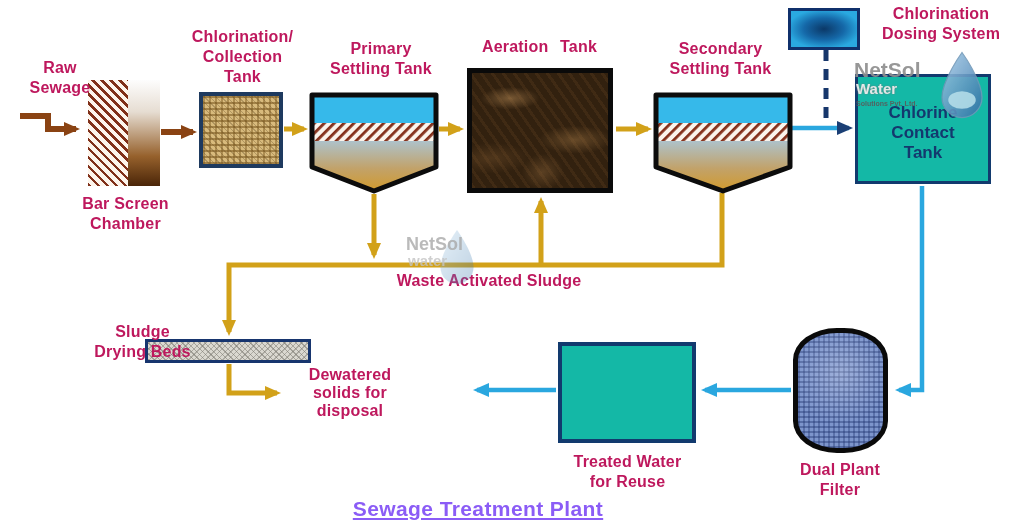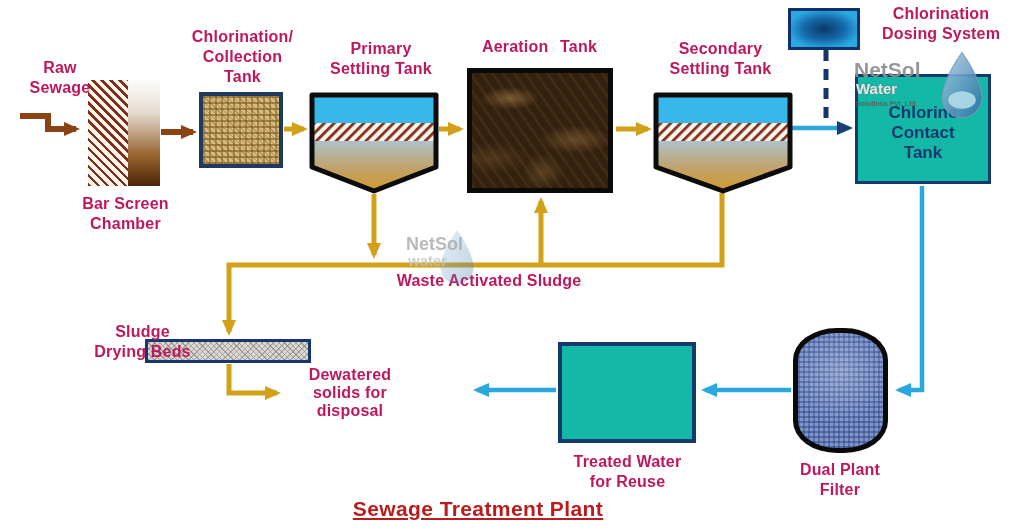--- a/index.html
+++ b/index.html
@@ -77,21 +77,21 @@
   .beds{
     left:145px;top:339px;width:166px;height:24px;border:3px solid #17356e;
     background-color:#dad8d0;
     background-image:
       repeating-linear-gradient(45deg,rgba(118,116,108,.55) 0 1px,transparent 1px 4px),
       repeating-linear-gradient(-45deg,rgba(118,116,108,.45) 0 1px,transparent 1px 4px);
   }
 
   .title{
     left:278px;top:496px;width:400px;font-size:21px;line-height:26px;
-    text-decoration:underline;letter-spacing:.4px;color:#b91c1c;
+    text-decoration:underline;letter-spacing:.4px;color:#8b5cf6;
   }
 
   
   .wm{position:absolute;font-weight:bold;pointer-events:none;}
   .wm-center{left:370px;top:228px;width:120px;height:58px;}
   .wm-center .n1{position:absolute;left:36px;top:6px;font-size:18px;color:#a9a9a9;opacity:.8;}
   .wm-center .n2{position:absolute;left:38px;top:24px;font-size:15px;color:#c4c4c4;opacity:.8;}
   .wm-center svg{position:absolute;left:52px;top:0;opacity:.3;}
   .wm-right{left:852px;top:56px;width:140px;height:64px;}
   .wm-right .n1{position:absolute;left:2px;top:2px;font-size:21px;color:#8f8f8f;opacity:.92;}

